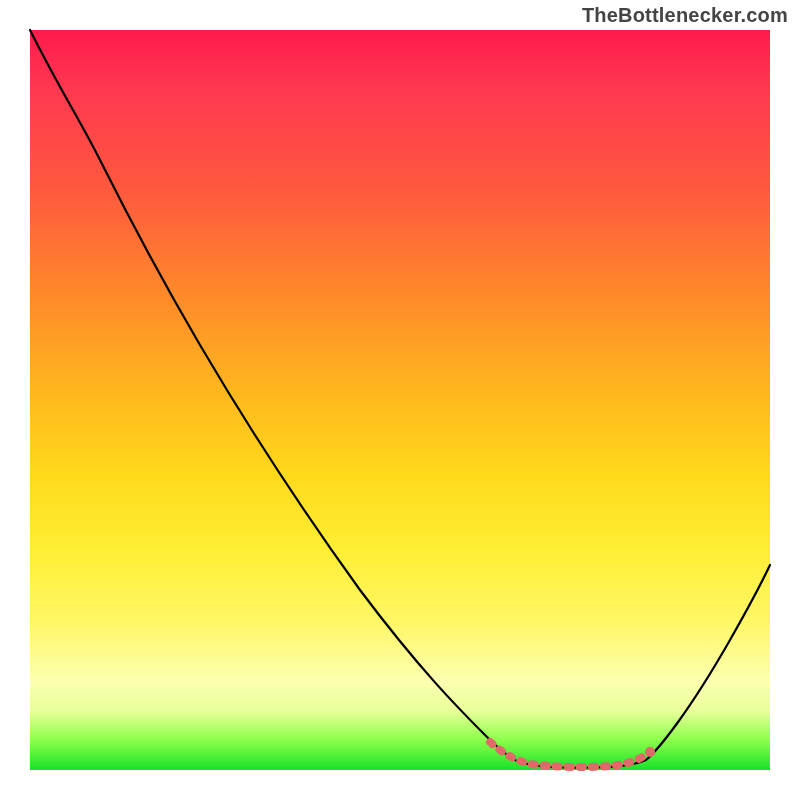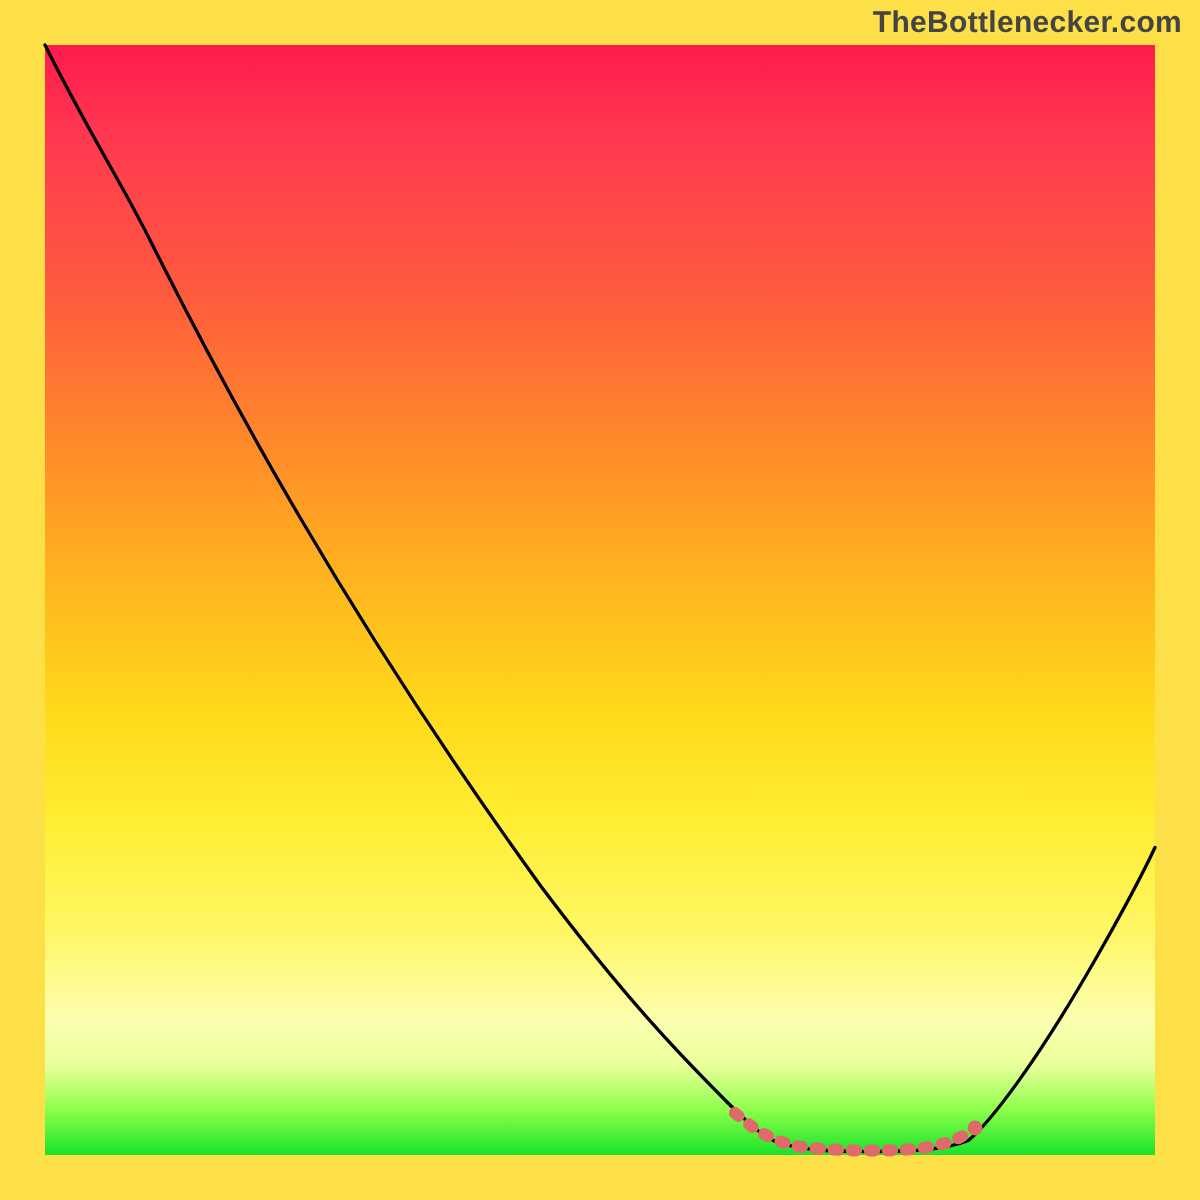--- a/index.html
+++ b/index.html
@@ -9,21 +9,21 @@
     height: 800px;
     background: #000;
     overflow: hidden;
     font-family: Arial, Helvetica, sans-serif;
   }
   .frame {
     position: absolute;
     top: 0; left: 0;
     width: 800px;
     height: 800px;
-    background: #fde047;
+    background: #ffffff;
   }
   .plot-area {
     position: absolute;
     top: 30px;
     left: 30px;
     width: 740px;
     height: 740px;
     
     background: linear-gradient(to bottom,
       #ff1a4d 0%,

